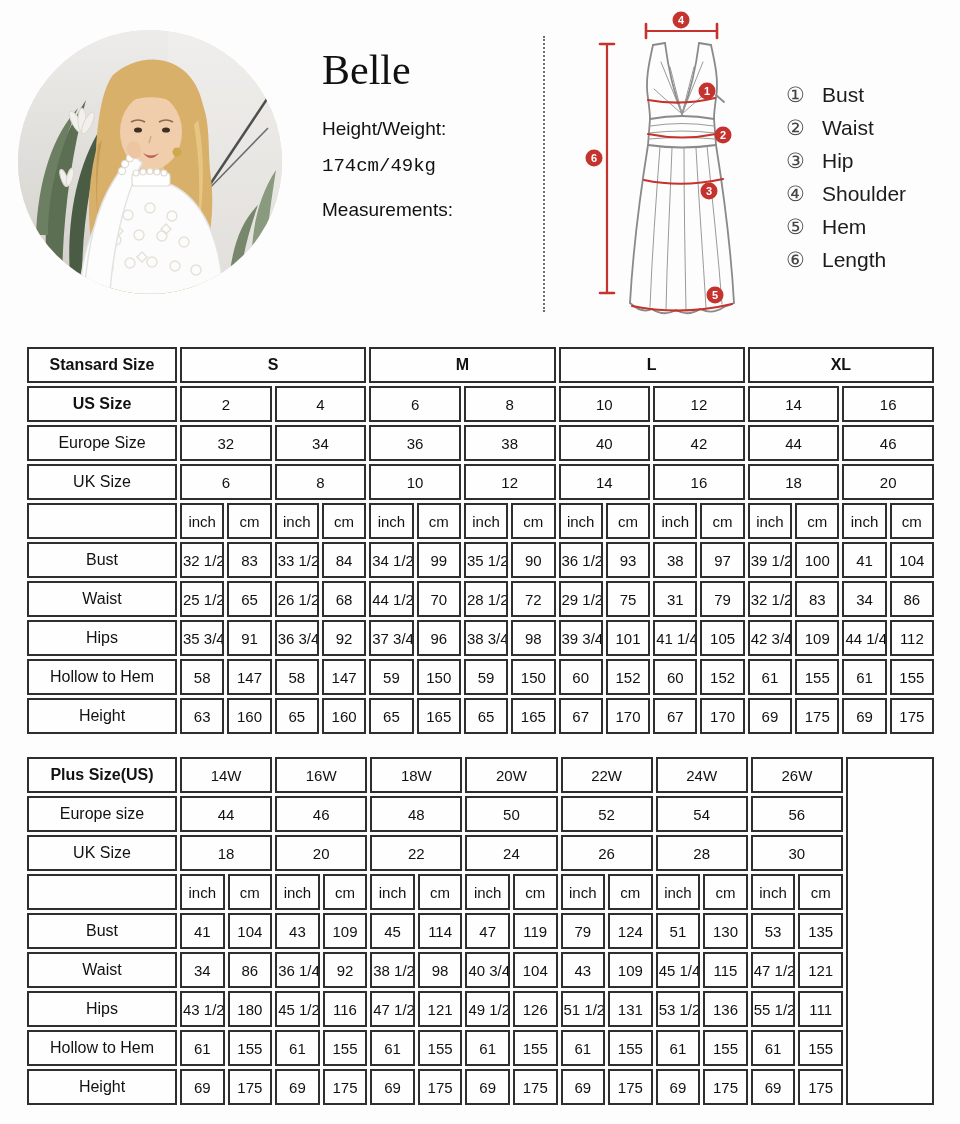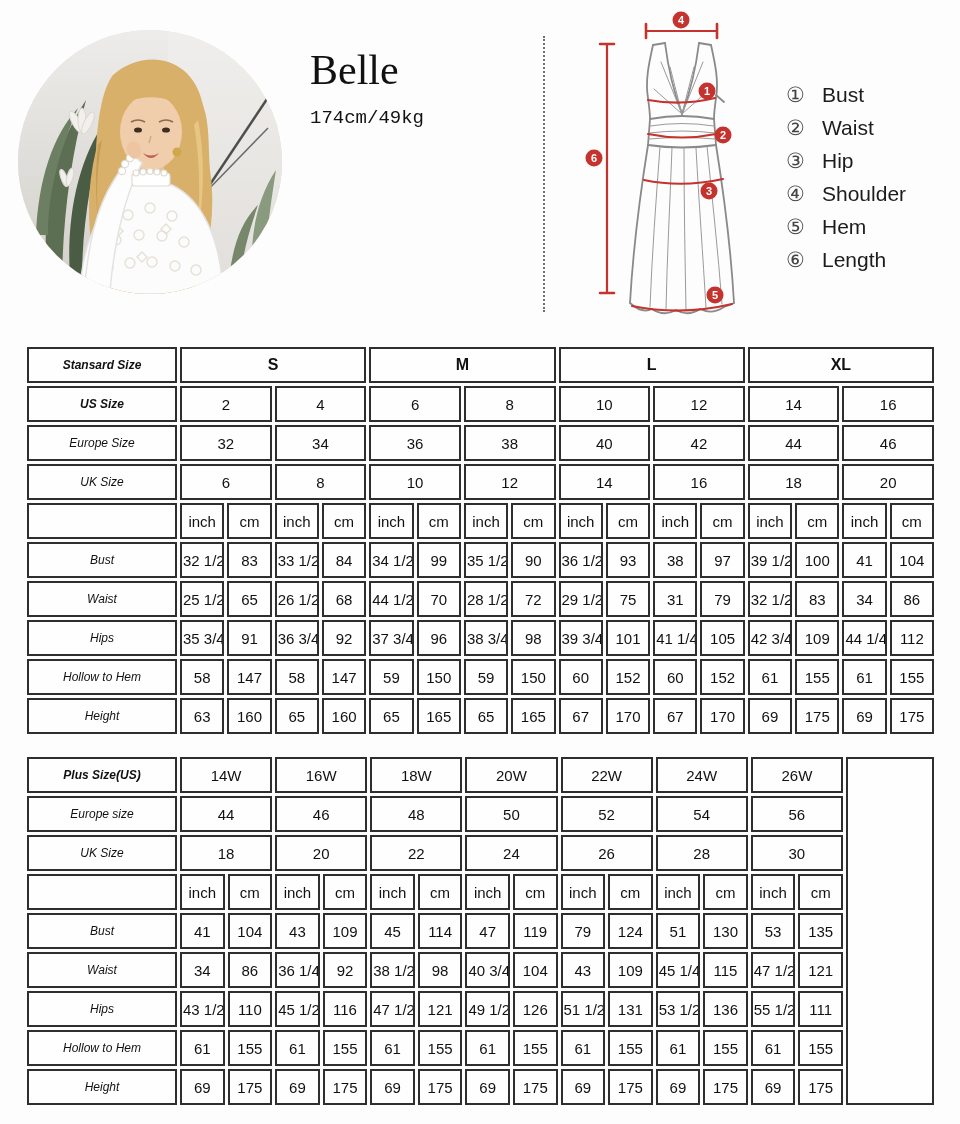--- a/index.html
+++ b/index.html
@@ -9,21 +9,21 @@
     background:#fdfdfd; color:#111;
     font-family:"Liberation Sans", sans-serif;
     overflow:hidden;
   }
   
   .top { position:relative; height:340px; }
   .photo-circle {
     position:absolute; left:18px; top:30px; width:264px; height:264px;
     border-radius:50%; overflow:hidden; background:#e3e1dd;
   }
-  .info { position:absolute; left:310px; top:48px; width:220px; }
+  .info { position:absolute; left:322px; top:48px; width:220px; }
   .brand { font-family:"Liberation Serif", serif; font-size:42px; line-height:1.05; font-weight:400; }
   .wearing { font-size:17px; margin-top:5px; letter-spacing:0.2px; }
   .info-line { font-size:19px; }
   .mt-lg { margin-top:26px; }
   .mt-md { margin-top:15px;font-family:Liberation Mono, monospace; }
   .mt-lg2 { margin-top:22px; }
   .dotted-divider {
     position:absolute; left:543px; top:36px; height:276px; width:0;
     border-left:2px dotted #6e6e6e;
   }
@@ -43,21 +43,21 @@
   .size-table {
     border-collapse:separate; border-spacing:3px; table-layout:fixed;
     width:913px; margin-left:24px;
   }
   .size-table td {
     box-sizing:border-box; border:2px solid var(--table-border);
     background:#fefefe; text-align:center; vertical-align:middle;
     height:36px; font-size:15px; padding:0 1px; white-space:nowrap; overflow:hidden;
   }
   .size-table td.b { font-weight:bold; font-size:16px; }
-  .size-table td.lbl { font-size:12px;font-style:italic; }
+  .size-table td.lbl { font-size:16px; }
   #standard-table { margin-top:4px; }
   #plus-table { margin-top:17px; }
 </style>
 </head>
 <body>
 
 <div class="top">
 
   <div class="photo-circle">
     <svg width="264" height="264" viewBox="0 0 264 264">
@@ -134,21 +134,23 @@
           <circle cx="125" cy="142" r="3"></circle>
           <circle cx="132" cy="141.5" r="3"></circle>
           <circle cx="139" cy="142" r="3"></circle>
           <circle cx="146" cy="143" r="3"></circle>
       </g>
     </svg>
   </div>
 
   <div class="info">
     <div class="brand">Belle</div>
+    <div class="info-line mt-lg">Height/Weight:</div>
     <div class="info-line mt-md">174cm/49kg</div>
+    <div class="info-line mt-lg2">Measurements:</div>
   </div>
 
   <div class="dotted-divider"></div>
 
   <svg class="dress" width="218" height="330" viewBox="0 0 218 330">
 
     <g class="gray-line">
       <path d="M93,40 L105,38"></path>
       <path d="M139,38 L151,40"></path>
       <path d="M93,40 C89,58 85,76 88,93 C89,101 90,107 90,114"></path>
@@ -514,21 +516,21 @@
         <td>43</td>
         <td>109</td>
         <td>45 1/4</td>
         <td>115</td>
         <td>47 1/2</td>
         <td>121</td>
       </tr>
       <tr>
         <td class="lbl">Hips</td>
         <td>43 1/2</td>
-        <td>110</td>
+        <td>180</td>
         <td>45 1/2</td>
         <td>116</td>
         <td>47 1/2</td>
         <td>121</td>
         <td>49 1/2</td>
         <td>126</td>
         <td>51 1/2</td>
         <td>131</td>
         <td>53 1/2</td>
         <td>136</td>

